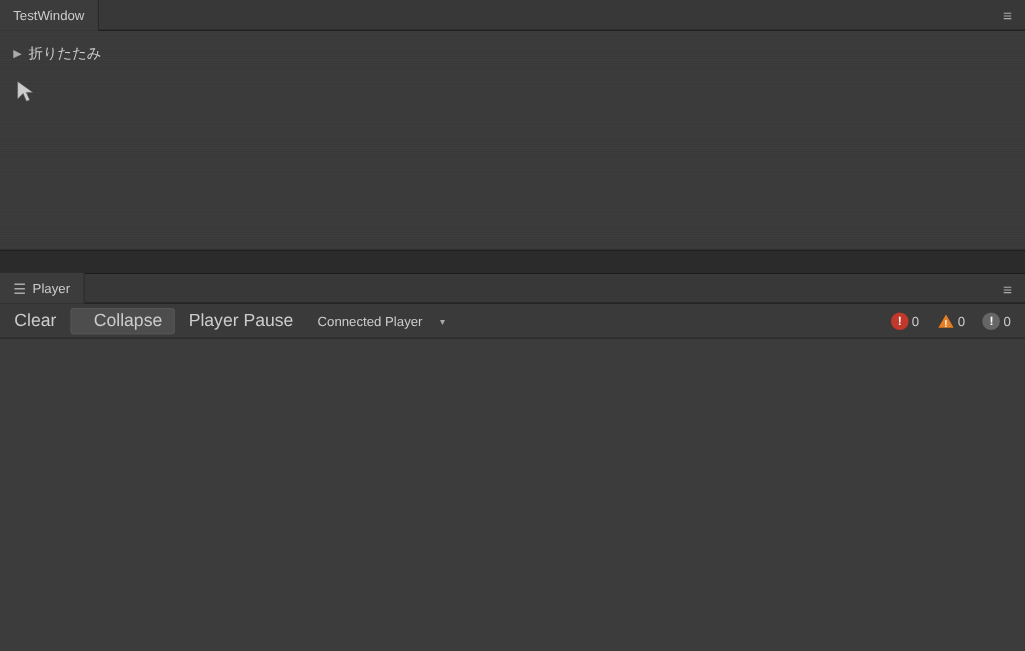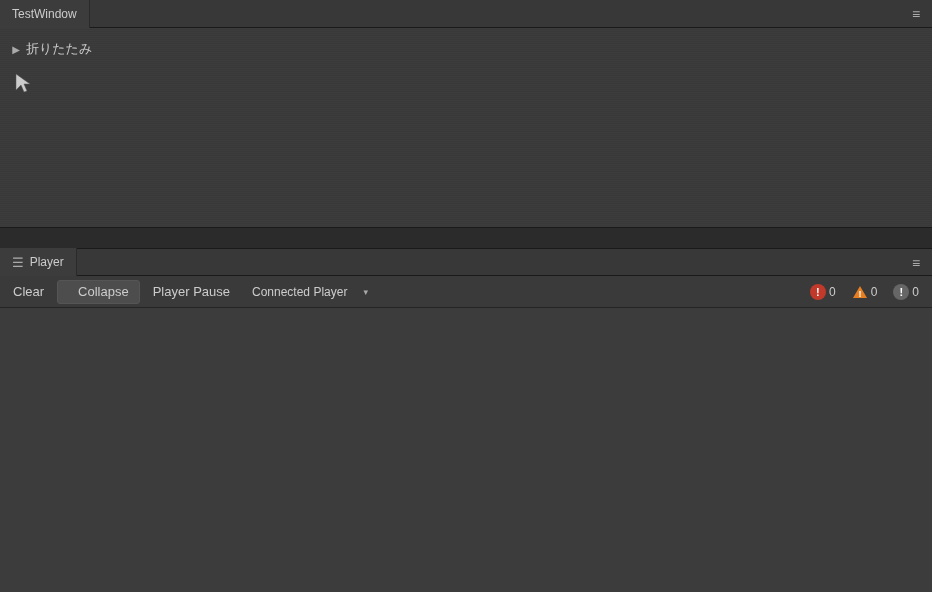--- a/index.html
+++ b/index.html
@@ -156,21 +156,21 @@
       gap: 2px;
     }
 
     .toolbar-btn {
       padding: 3px 10px;
       height: 24px;
       background: transparent;
       border: 1px solid transparent;
       border-radius: 3px;
       color: #cccccc;
-      font-size: 13px;
+      font-size: 16px;
       cursor: pointer;
       display: flex;
       align-items: center;
       white-space: nowrap;
     }
 
     .toolbar-btn-active {
       background: #4d4d4d;
       border: 1px solid #555;
       padding-left: 20px;

